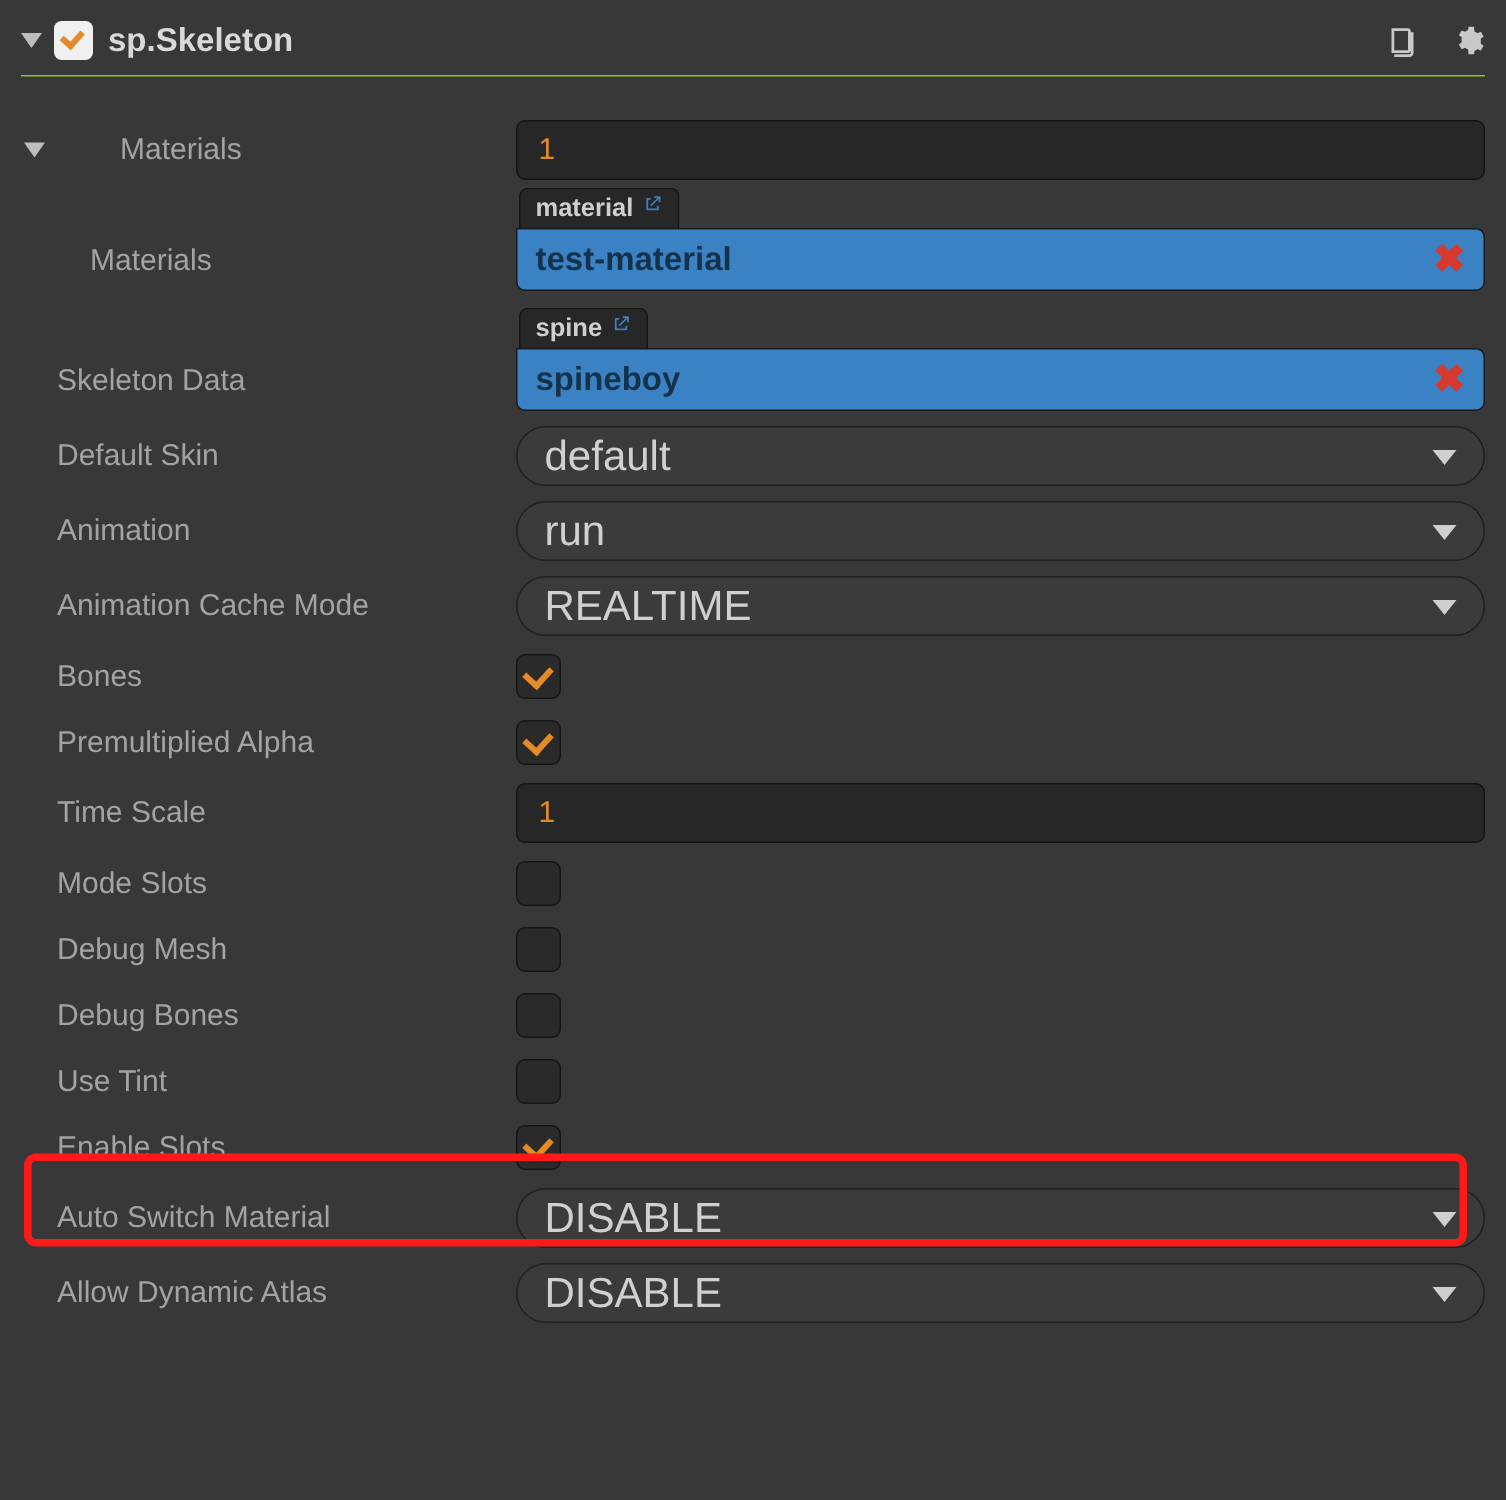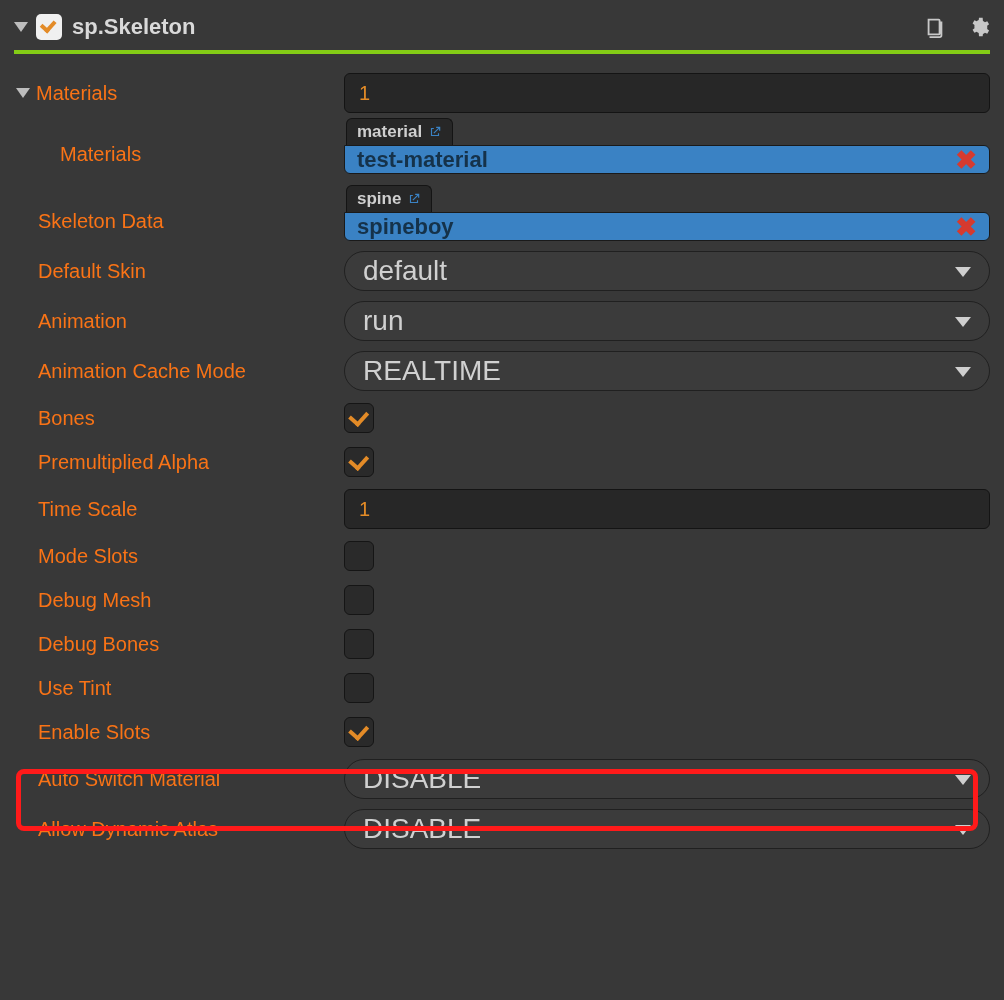--- a/index.html
+++ b/index.html
@@ -10,22 +10,22 @@
     color: #bdbdbd;
     font-size: 20px;
     overflow: hidden;
   }
   .panel { padding: 8px 14px; }
 
   
   .header {
     display: flex; align-items: center;
     padding: 6px 0 10px 0;
-    border-bottom: 4px solid #84cc16;
-    margin-bottom: 14px;
+    border-bottom: 1px solid #84cc16;
+    margin-bottom: 24px;
   }
   .caret {
     width: 0; height: 0;
     border-left: 7px solid transparent;
     border-right: 7px solid transparent;
     border-top: 10px solid #bdbdbd;
     margin-right: 8px;
     cursor: pointer;
   }
   .enable-check {
@@ -50,56 +50,57 @@
   .row {
     display: flex; align-items: center;
     min-height: 44px;
     padding: 5px 0 5px 0;
   }
   .label-cell {
     width: 330px;
     display: flex; align-items: center;
     padding-left: 2px;
     font-size: 20px;
-    color: #f97316;
+    color: #a3a3a3;
+    gap: 44px;
   }
   .label-indent1 { padding-left: 24px; }
   .label-indent2 { padding-left: 46px; }
   .value-cell { flex: 1; display: flex; align-items: center; }
 
   
   .text-input {
     flex: 1;
     background: #272727;
     border: 1px solid #141414;
     border-radius: 6px;
     color: #e38b27;
     font-size: 20px;
     padding: 6px 14px;
     height: 40px;
   }
 
   
   .asset-group { flex: 1; display: flex; flex-direction: column; }
   .asset-tab {
-    display:inline-flex; align-items:center;
+    display:inline-flex; align-items:flex-start;
     background:#272727;
     border:1px solid #141414;
     border-bottom:none;
     border-radius:6px 6px 0 0;
     color:#cfcfcf; font-weight:700; font-size:17px;
     padding:3px 10px 3px 10px;
     margin-left:2px; width:fit-content;
   }
   .asset-tab svg { width:14px; height:14px; margin-left:6px; fill:#3a82c4; cursor:pointer;}
   .asset-bar {
     background:#3a82c4;
     border:1px solid #1a1a1a;
     border-radius:0 6px 6px 6px;
-    height:29px;
+    height:42px;
     display:flex; align-items:center;
     padding:0 12px;
     color:#15324a; font-weight:800; font-size:22px;
     position:relative;
   }
   .asset-clear {
     position:absolute; right:12px; top:50%; transform:translateY(-50%);
     color:#d63a2f; font-size:26px; font-weight:900;
     cursor:pointer; user-select:none;
   }

